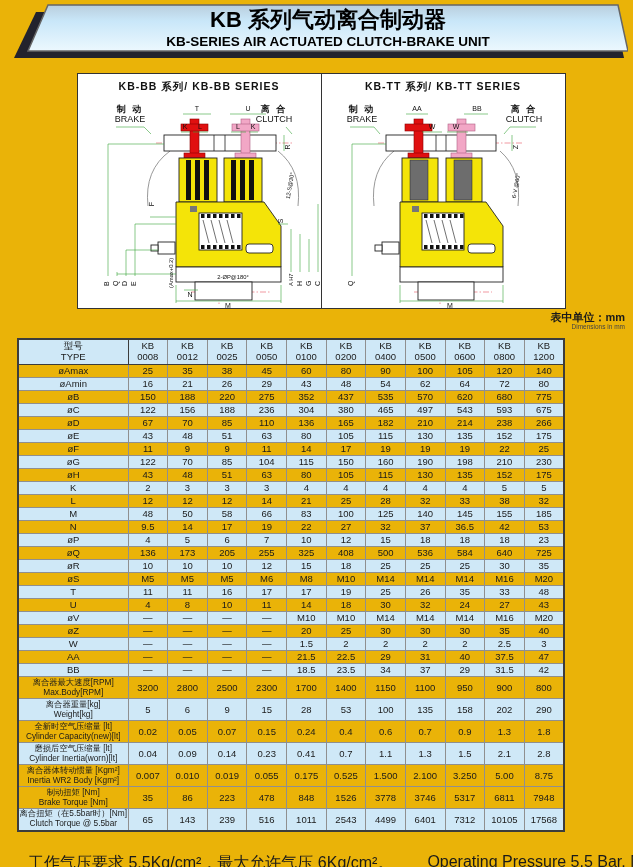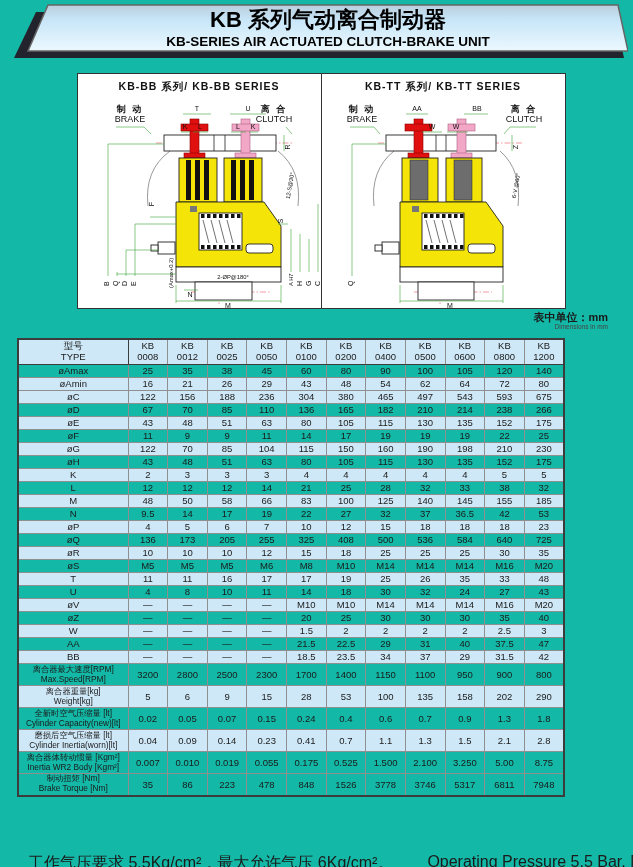--- a/index.html
+++ b/index.html
@@ -2,21 +2,21 @@
 <html><head>
 <meta charset="utf-8">
 <style>
   :root{
     --blue:#cfe8f7;
     --green:#3aa53a;
     --ink:#1a1a1a;
   }
   html,body{margin:0;padding:0;background:#ffffff;}
   .page{
-    position:relative;width:633px;height:867px;background:#14b8a6;overflow:hidden;
+    position:relative;width:633px;height:867px;background:#eab308;overflow:hidden;
     font-family:"Liberation Sans", sans-serif;color:var(--ink);
   }
   
   .banner{position:absolute;left:8px;top:2px;width:620px;height:62px;}
   .banner .cn{font:bold 22px "Liberation Sans",sans-serif;}
   .banner .en{font:bold 13.5px "Liberation Sans",sans-serif;}
   
   .diagram-box{
     position:absolute;left:77px;top:73px;width:487px;height:234px;
     border:1.5px solid #333;display:flex;background:#fff;align-items:center;
@@ -31,21 +31,21 @@
   .gline{stroke:var(--green);stroke-width:0.6;fill:none;}
   .cline{stroke:#e03340;stroke-width:0.5;stroke-dasharray:6 2 1.5 2;fill:none;}
   .outline{fill:#ffffff;stroke:#222;stroke-width:0.9;}
   .yellow{fill:#f4e408;stroke:#222;stroke-width:0.9;}
   .red{fill:#e01010;stroke:#8d0000;stroke-width:0.6;}
   .pink{fill:#f2a7c6;stroke:#b06084;stroke-width:0.6;}
   .gray{fill:#6d6d6d;stroke:#222;stroke-width:0.5;}
   .arc{fill:none;stroke:#8d8d8d;stroke-width:0.9;}
   .coil{stroke:#333;stroke-width:0.7;fill:none;}
   
-  .units-note{position:absolute;right:25px;top:311px;text-align:right;line-height:1.1;}
+  .units-note{position:absolute;right:8px;top:311px;text-align:right;line-height:1.1;}
   .units-note .cn{font-weight:bold;font-size:11px;}
   .units-note .en{font-size:6.5px;color:#444;}
   
   table.spec{
     position:absolute;left:17px;top:338px;width:548px;
     border-collapse:collapse;table-layout:fixed;border:2px solid #3c3c3c;
   }
   table.spec col.c0{width:110px;}
   table.spec th,table.spec td{border:1px solid #8f8f8f;padding:0;vertical-align:middle;}
   table.spec thead th{height:24px;background:var(--blue);font-weight:normal;font-size:9.5px;line-height:1.15;border-bottom:1.5px solid #3c3c3c;}
@@ -366,20 +366,34 @@
           <td class="val">26</td>
           <td class="val">29</td>
           <td class="val">43</td>
           <td class="val">48</td>
           <td class="val">54</td>
           <td class="val">62</td>
           <td class="val">64</td>
           <td class="val">72</td>
           <td class="val">80</td>
         </tr>
+        <tr class="dim-row">
+          <th class="row-label">øB</th>
+          <td class="val">150</td>
+          <td class="val">188</td>
+          <td class="val">220</td>
+          <td class="val">275</td>
+          <td class="val">352</td>
+          <td class="val">437</td>
+          <td class="val">535</td>
+          <td class="val">570</td>
+          <td class="val">620</td>
+          <td class="val">680</td>
+          <td class="val">775</td>
+        </tr>
         <tr class="dim-row alt">
           <th class="row-label">øC</th>
           <td class="val">122</td>
           <td class="val">156</td>
           <td class="val">188</td>
           <td class="val">236</td>
           <td class="val">304</td>
           <td class="val">380</td>
           <td class="val">465</td>
           <td class="val">497</td>
@@ -663,21 +677,21 @@
           <td class="val">23.5</td>
           <td class="val">34</td>
           <td class="val">37</td>
           <td class="val">29</td>
           <td class="val">31.5</td>
           <td class="val">42</td>
         </tr>
         <tr class="spec-row">
           <th class="spec-label">
             <div>离合器最大速度[RPM]</div>
-            <div>Max.Speed[RPM]</div>
+            <div>Max.Body[RPM]</div>
           </th>
           <td class="val">3200</td>
           <td class="val">2800</td>
           <td class="val">2500</td>
           <td class="val">2300</td>
           <td class="val">1700</td>
           <td class="val">1400</td>
           <td class="val">1150</td>
           <td class="val">1100</td>
           <td class="val">950</td>
@@ -762,20 +776,37 @@
           <td class="val">223</td>
           <td class="val">478</td>
           <td class="val">848</td>
           <td class="val">1526</td>
           <td class="val">3778</td>
           <td class="val">3746</td>
           <td class="val">5317</td>
           <td class="val">6811</td>
           <td class="val">7948</td>
         </tr>
+        <tr class="spec-row alt">
+          <th class="spec-label">
+            <div>离合扭矩（在5.5bar时）[Nm]</div>
+            <div>Clutch Torque @ 5.5bar</div>
+          </th>
+          <td class="val">65</td>
+          <td class="val">143</td>
+          <td class="val">239</td>
+          <td class="val">516</td>
+          <td class="val">1011</td>
+          <td class="val">2543</td>
+          <td class="val">4499</td>
+          <td class="val">6401</td>
+          <td class="val">7312</td>
+          <td class="val">10105</td>
+          <td class="val">17568</td>
+        </tr>
       </tbody>
   </table>
 
   <div class="footer">
     <span>工作气压要求 5.5Kg/cm²，最大允许气压 6Kg/cm²。</span>
     <span>Operating Pressure 5.5 Bar, Max.Allowable Pressure 6 Bar.</span>
   </div>
 </div>
 
 </body></html>

